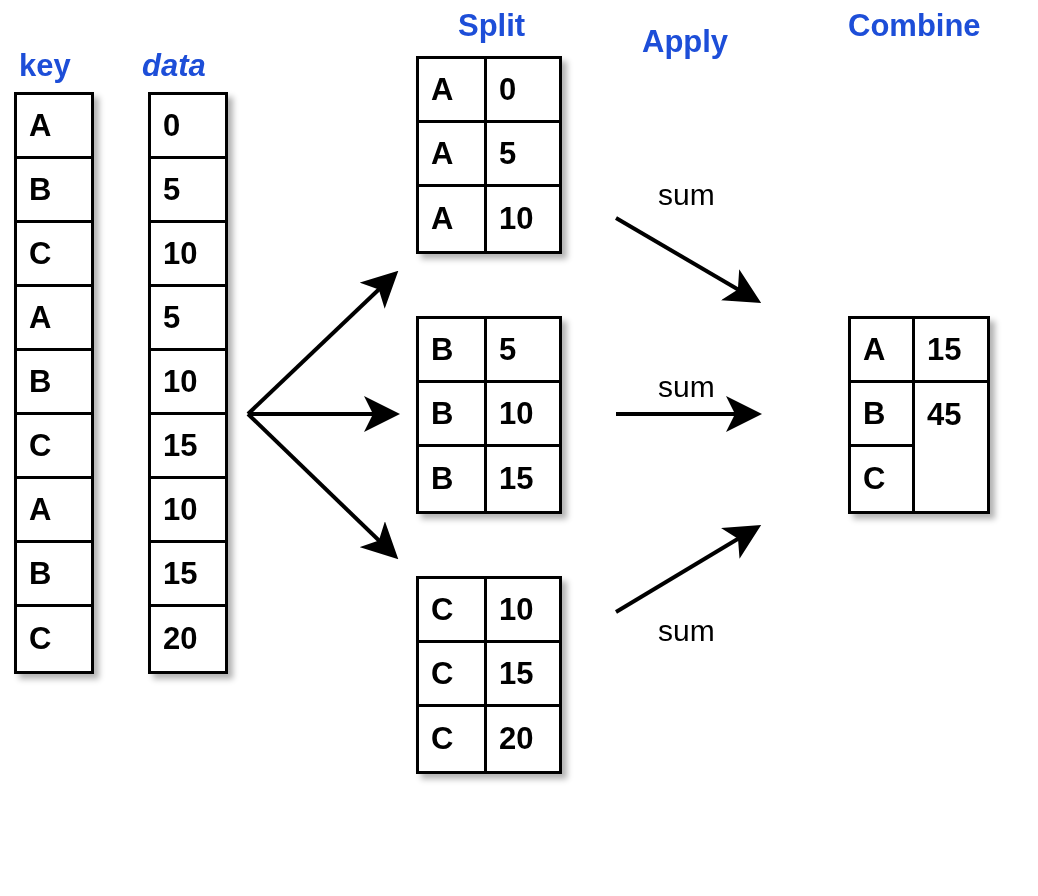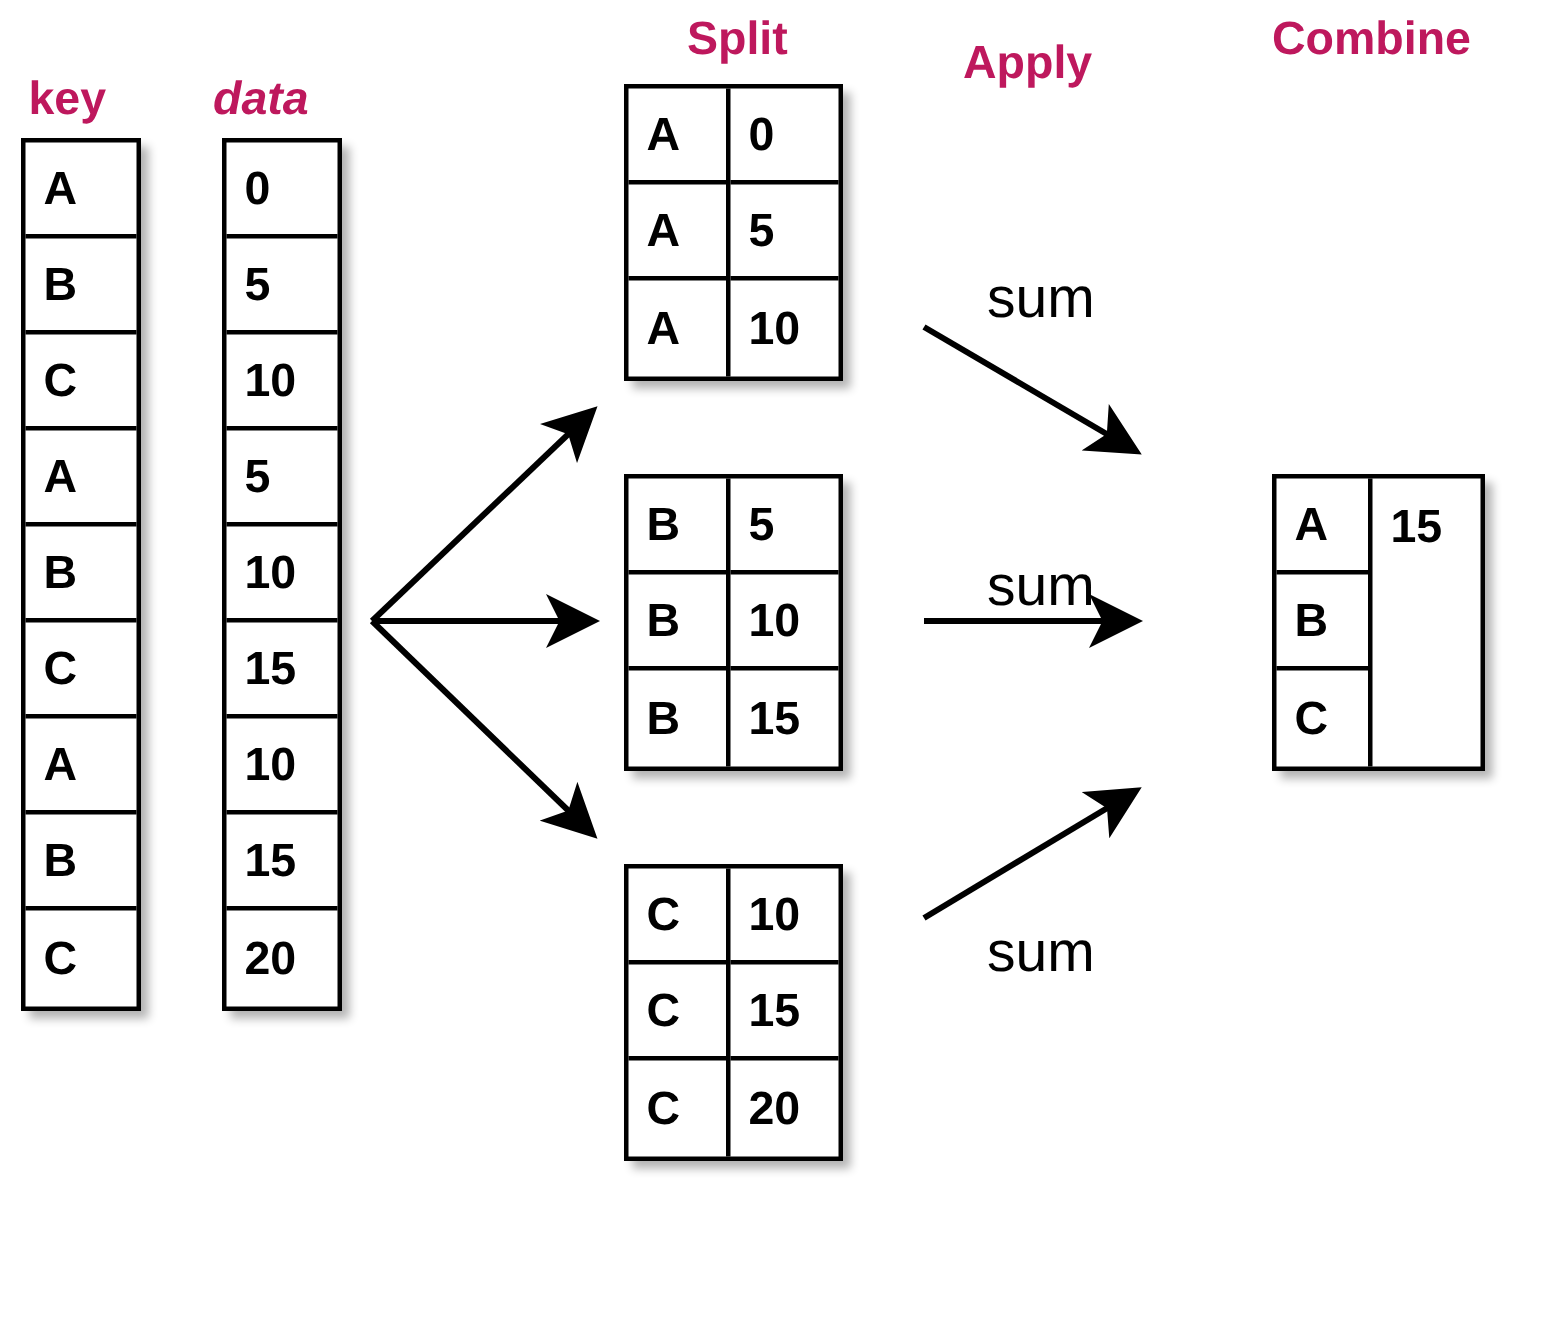--- a/index.html
+++ b/index.html
@@ -10,21 +10,21 @@
     font-family: "Myriad Pro", "Segoe UI", "Helvetica Neue", Arial, sans-serif;
     width: 1038px;
     height: 896px;
     position: relative;
     overflow: hidden;
   }
   .heading {
     position: absolute;
     font-weight: 700;
     font-size: 31px;
-    color: #be185d;
+    color: #1d4ed8;
     font-stretch: condensed;
   }
   .tbl {
     position: absolute;
     border: 3px solid #000;
     background: #fff;
     box-shadow: 5px 5px 6px rgba(0,0,0,0.3);
   }
   .cell {
     border-bottom: 3px solid #000;
@@ -39,21 +39,21 @@
   .cell:last-child { border-bottom: none; }
   .tbl.single { width: 80px; }
   .tbl.double { display: flex; }
   .tbl.double .col { display: flex; flex-direction: column; }
   .tbl.double .col.key { width: 68px; border-right: 3px solid #000; }
   .tbl.double .col.val { width: 72px; }
   .tbl.combine .col.key { width: 64px; }
   .tbl.combine .col.val { width: 72px; }
   .arrow-label {
     position: absolute;
-    font-size: 38px;
+    font-size: 30px;
     font-weight: 400;
     color: #000;
   }
   svg.arrows {
     position: absolute;
     top: 0; left: 0;
     width: 1038px; height: 896px;
     pointer-events: none;
   }
 </style>
@@ -130,20 +130,21 @@
 </div>
 
 <div class="tbl double combine" style="left:848px; top:316px;">
   <div class="col key">
     <div class="cell">A</div>
     <div class="cell">B</div>
     <div class="cell">C</div>
   </div>
   <div class="col val">
     <div class="cell">15</div>
+    <div class="cell">45</div>
   </div>
 </div>
 
 <div class="arrow-label" style="left:658px; top:178px;">sum</div>
 <div class="arrow-label" style="left:658px; top:370px;">sum</div>
 <div class="arrow-label" style="left:658px; top:614px;">sum</div>
 
 <svg class="arrows">
   <defs>
     <marker id="ah" viewBox="0 0 12 12" refX="10" refY="6" markerWidth="9" markerHeight="9" orient="auto-start-reverse">

